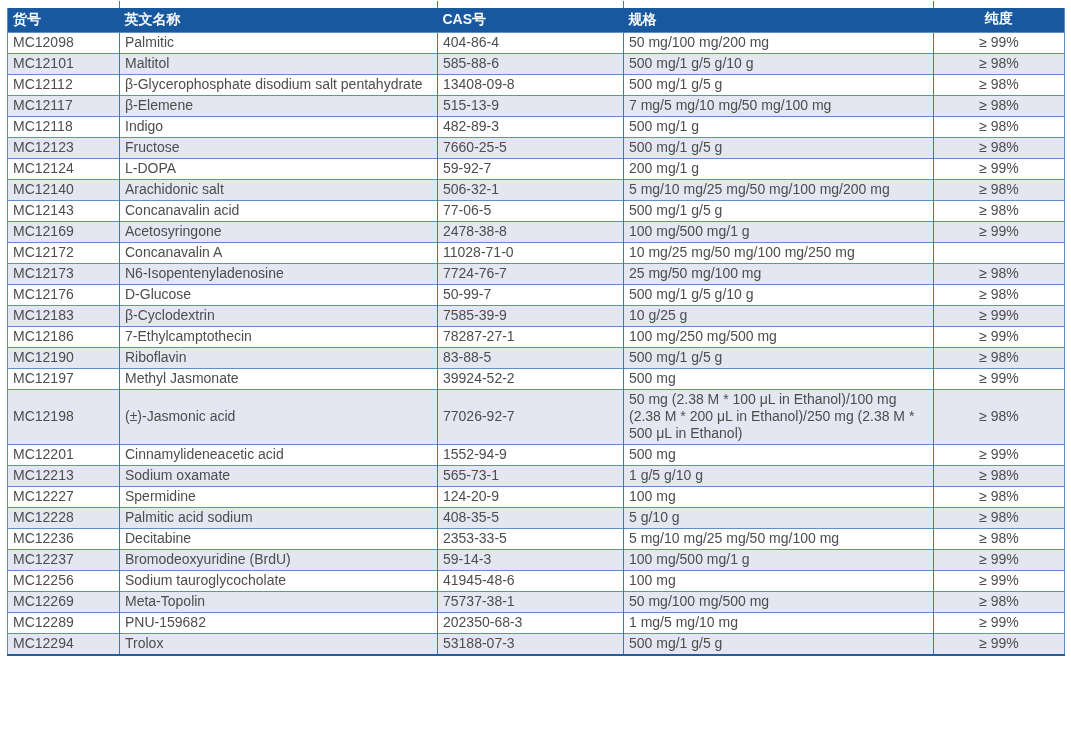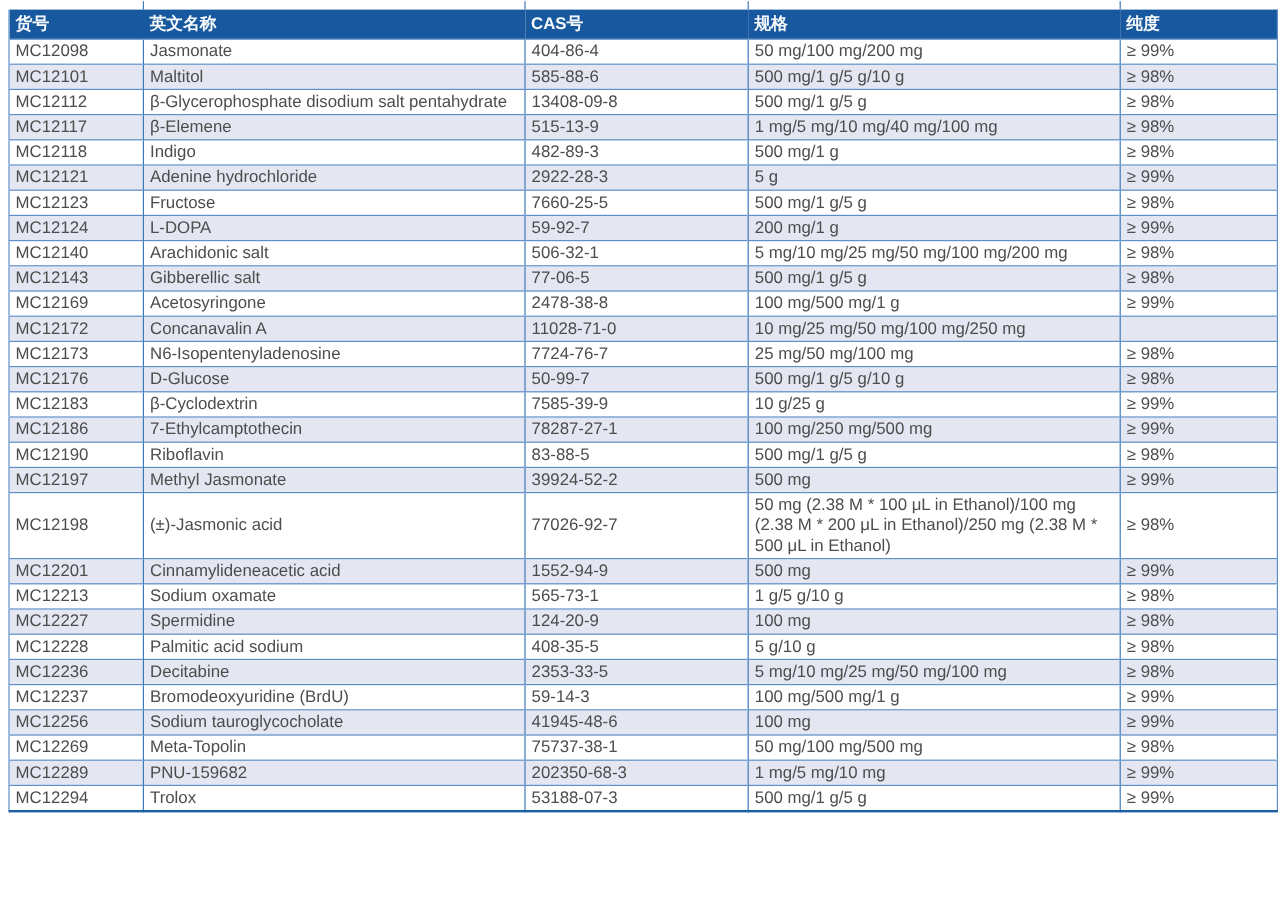--- a/index.html
+++ b/index.html
@@ -55,35 +55,35 @@
   thead th{
     background:var(--header-bg);
     color:var(--header-text);
     font-size:14px;
     font-weight:600;
     text-align:left;
     padding:3px 5px 4px 5px;
     line-height:17px;
     border:none;
   }
-  thead th.center{}
+  thead th.center{text-align:center;font-family:Liberation Mono, monospace;}
   tbody td{
     font-size:14px;
     line-height:17px;
     padding:1px 5px 2px 5px;
     border-top:1px solid var(--border-h);
     border-left:1px solid var(--border-v);
     vertical-align:middle;
     word-wrap:break-word;
     height:21px;
   }
   tbody td:first-child{border-left:none;}
   tbody tr:nth-child(even){background:var(--row-alt-bg);}
   tbody tr:nth-child(odd){background:var(--row-bg);}
-  td.purity{}
+  td.purity{text-align:center;}
 </style>
 </head>
 <body>
 
 <div class="page">
 
   <div class="tick-strip">
     <div class="stub" style="left:112px"></div>
     <div class="stub" style="left:430px"></div>
     <div class="stub" style="left:616px"></div>
@@ -103,21 +103,21 @@
         <th>货号</th>
         <th>英文名称</th>
         <th>CAS号</th>
         <th>规格</th>
         <th class="center">纯度</th>
       </tr>
     </thead>
     <tbody id="table-body">
         <tr>
       <td>MC12098</td>
-      <td>Jasmonate</td>
+      <td>Palmitic</td>
       <td>404-86-4</td>
       <td>50 mg/100 mg/200 mg</td>
       <td class="purity">≥ 99%</td>
     </tr>
         <tr>
       <td>MC12101</td>
       <td>Maltitol</td>
       <td>585-88-6</td>
       <td>500 mg/1 g/5 g/10 g</td>
       <td class="purity">≥ 98%</td>
@@ -126,38 +126,31 @@
       <td>MC12112</td>
       <td>β-Glycerophosphate disodium salt pentahydrate</td>
       <td>13408-09-8</td>
       <td>500 mg/1 g/5 g</td>
       <td class="purity">≥ 98%</td>
     </tr>
         <tr>
       <td>MC12117</td>
       <td>β-Elemene</td>
       <td>515-13-9</td>
-      <td>1 mg/5 mg/10 mg/40 mg/100 mg</td>
+      <td>7 mg/5 mg/10 mg/50 mg/100 mg</td>
       <td class="purity">≥ 98%</td>
     </tr>
         <tr>
       <td>MC12118</td>
       <td>Indigo</td>
       <td>482-89-3</td>
       <td>500 mg/1 g</td>
       <td class="purity">≥ 98%</td>
     </tr>
         <tr>
-      <td>MC12121</td>
-      <td>Adenine hydrochloride</td>
-      <td>2922-28-3</td>
-      <td>5 g</td>
-      <td class="purity">≥ 99%</td>
-    </tr>
-        <tr>
       <td>MC12123</td>
       <td>Fructose</td>
       <td>7660-25-5</td>
       <td>500 mg/1 g/5 g</td>
       <td class="purity">≥ 98%</td>
     </tr>
         <tr>
       <td>MC12124</td>
       <td>L-DOPA</td>
       <td>59-92-7</td>
@@ -166,21 +159,21 @@
     </tr>
         <tr>
       <td>MC12140</td>
       <td>Arachidonic salt</td>
       <td>506-32-1</td>
       <td>5 mg/10 mg/25 mg/50 mg/100 mg/200 mg</td>
       <td class="purity">≥ 98%</td>
     </tr>
         <tr>
       <td>MC12143</td>
-      <td>Gibberellic salt</td>
+      <td>Concanavalin acid</td>
       <td>77-06-5</td>
       <td>500 mg/1 g/5 g</td>
       <td class="purity">≥ 98%</td>
     </tr>
         <tr>
       <td>MC12169</td>
       <td>Acetosyringone</td>
       <td>2478-38-8</td>
       <td>100 mg/500 mg/1 g</td>
       <td class="purity">≥ 99%</td>

